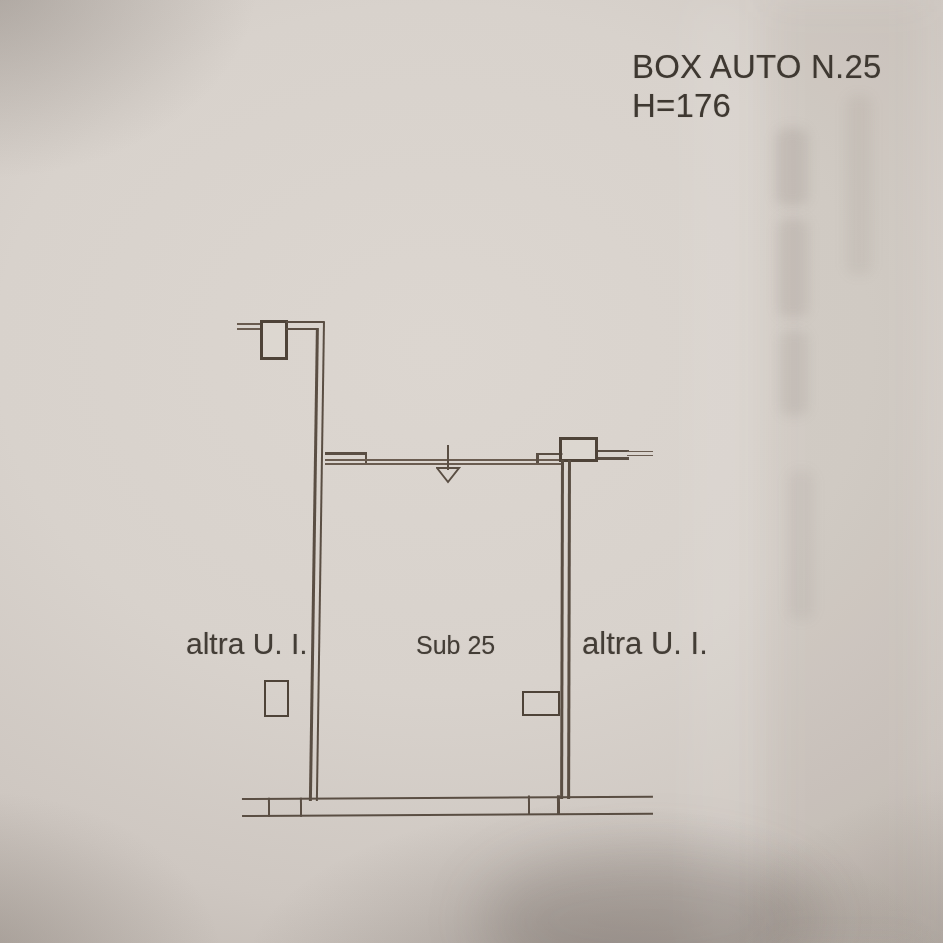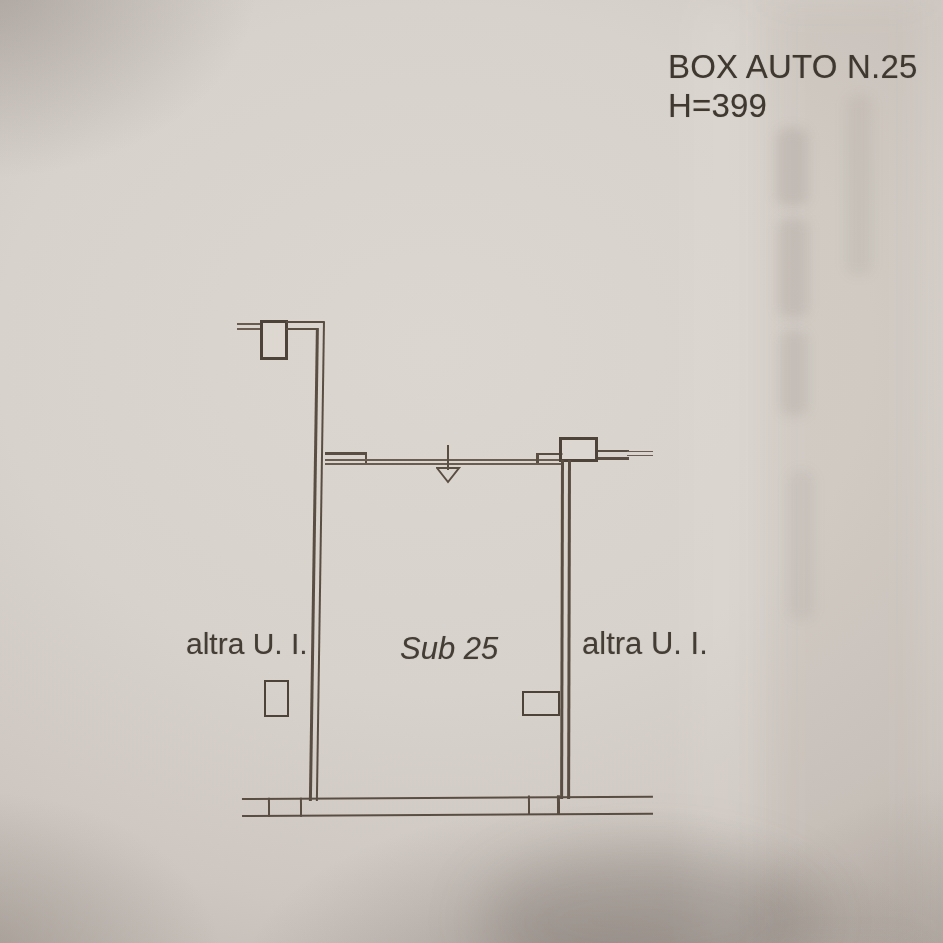--- a/index.html
+++ b/index.html
@@ -13,21 +13,21 @@
     background:
       radial-gradient(42% 30% at -2% -2%, rgba(88,80,74,0.30), rgba(88,80,74,0) 70%),
       radial-gradient(38% 26% at -3% 102%, rgba(84,74,67,0.26), rgba(84,74,67,0) 70%),
       radial-gradient(52% 26% at 63% 104%, rgba(72,62,56,0.30), rgba(72,62,56,0) 72%),
       radial-gradient(40% 28% at 104% 103%, rgba(90,80,72,0.20), rgba(90,80,72,0) 70%),
       radial-gradient(122% 96% at 46% 37%, #dcd6d0 0%, #d8d2cc 38%, #cec7c1 62%, #b9b1aa 85%, #a69d96 100%);
   }
   .smudge{position:absolute;border-radius:10px;filter:blur(6px);}
   .band{position:absolute;top:0;height:943px;filter:blur(18px);}
   .title-block{
-    position:absolute;left:668px;top:47px;
+    position:absolute;left:632px;top:47px;
     color:#3e3831;font-size:33px;line-height:39px;letter-spacing:0.2px;
     white-space:nowrap;
     text-shadow:0 0 1px rgba(62,56,49,0.35);
   }
   .plan{position:absolute;left:0;top:0;width:873px;height:943px;filter:blur(0.4px);margin-top:10px;}
   .ln{position:absolute;background:#5a4e43;}
   .ln.thin{background:#6a5c50;}
   .rect{position:absolute;border:3px solid #4e4338;background:rgba(222,216,210,0.55);}
   .rect.small{border-width:2.5px;background:transparent;}
   .plan-label{
@@ -44,21 +44,21 @@
   <div class="band" style="left:688px;width:66px;background:rgba(255,255,255,0.07);"></div>
   <div class="band" style="left:772px;width:150px;background:rgba(110,100,92,0.07);"></div>
   <div class="smudge" style="left:776px;top:128px;width:32px;height:78px;background:rgba(118,108,100,0.16);"></div>
   <div class="smudge" style="left:778px;top:218px;width:30px;height:100px;background:rgba(118,108,100,0.15);"></div>
   <div class="smudge" style="left:780px;top:330px;width:28px;height:86px;background:rgba(118,108,100,0.13);"></div>
   <div class="smudge" style="left:846px;top:95px;width:26px;height:180px;background:rgba(118,108,100,0.09);"></div>
   <div class="smudge" style="left:788px;top:470px;width:26px;height:150px;background:rgba(118,108,100,0.08);"></div>
 
   <div class="title-block">
     <div>BOX AUTO N.25</div>
-    <div>H=399</div>
+    <div>H=176</div>
   </div>
 
   <div class="plan">
 
     <div class="ln thin" style="left:237px;top:313px;width:26px;height:2px;"></div>
     <div class="ln thin" style="left:237px;top:317.5px;width:26px;height:2px;"></div>
 
     <div class="rect" style="left:260px;top:310px;width:22px;height:34px;"></div>
 
     <div class="ln" style="left:286px;top:310.5px;width:38px;height:2.5px;"></div>
@@ -88,21 +88,21 @@
     <div class="ln" style="left:598px;top:447px;width:31px;height:2.5px;"></div>
     <div class="ln thin" style="left:627px;top:440.5px;width:26px;height:1.8px;"></div>
     <div class="ln thin" style="left:627px;top:444.5px;width:26px;height:1.8px;"></div>
 
     <div class="group" style="left:560.5px;top:450px;width:10px;height:339px;transform:rotate(0.15deg);transform-origin:top left;">
       <div class="ln" style="left:0;top:0;width:2.5px;height:339px;"></div>
       <div class="ln" style="left:7px;top:0;width:2.5px;height:339px;"></div>
     </div>
 
     <div class="plan-label" style="left:186px;top:617px;">altra U. I.</div>
-    <div class="plan-label" style="left:400px;top:621px;font-size:31px;font-style:italic;">Sub 25</div>
+    <div class="plan-label" style="left:416px;top:621px;font-size:25px;">Sub 25</div>
     <div class="plan-label" style="left:582px;top:616px;font-size:31px;">altra U. I.</div>
 
     <div class="rect small" style="left:264px;top:670px;width:21px;height:33px;"></div>
     <div class="rect small" style="left:522px;top:681px;width:34px;height:21px;"></div>
 
     <div class="group" style="left:242px;top:787px;width:411px;height:22px;transform:rotate(-0.3deg);transform-origin:left center;">
       <div class="ln" style="left:0;top:0.5px;width:411px;height:2.5px;"></div>
       <div class="ln" style="left:0;top:17.5px;width:411px;height:2.5px;"></div>
       <div class="ln" style="left:25.5px;top:0.5px;width:2.5px;height:19.5px;"></div>
       <div class="ln" style="left:57.5px;top:0.5px;width:2.5px;height:19.5px;"></div>

